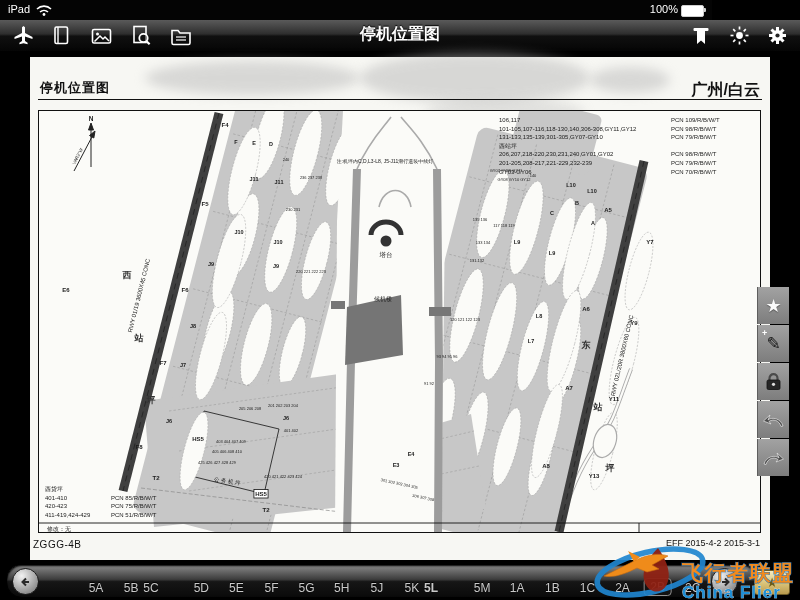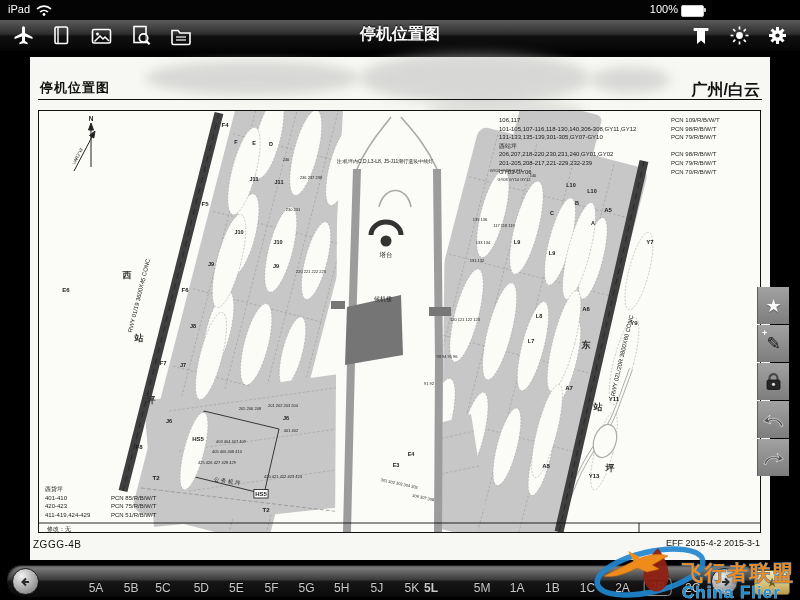--- a/index.html
+++ b/index.html
@@ -450,21 +450,21 @@
 
 <div id="bottombar" class="abs">
   <div class="navcirc" style="left:5px">
     <svg width="14" height="14" viewBox="0 0 14 14">
         <path d="M10,7 H4 M7,3.5 L3.5,7 7,10.5" stroke="#2a2a2a" stroke-width="2" fill="none"></path>
       </svg>
   </div>
   <div id="tabs">
       <div class="tab" style="left: 89px;">5A</div>
       <div class="tab" style="left: 124.1px;">5B</div>
-      <div class="tab" style="left: 156px;">5C</div>
+      <div class="tab" style="left: 144px;">5C</div>
       <div class="tab" style="left: 194.3px;">5D</div>
       <div class="tab" style="left: 229.4px;">5E</div>
       <div class="tab" style="left: 264.5px;">5F</div>
       <div class="tab" style="left: 299.6px;">5G</div>
       <div class="tab" style="left: 334.7px;">5H</div>
       <div class="tab" style="left: 369.8px;">5J</div>
       <div class="tab" style="left: 404.9px;">5K</div>
       <div class="tab" style="left: 424px; font-weight: bold;">5L</div>
       <div class="tab" style="left: 475.1px;">5M</div>
       <div class="tab" style="left: 510.2px;">1A</div>

